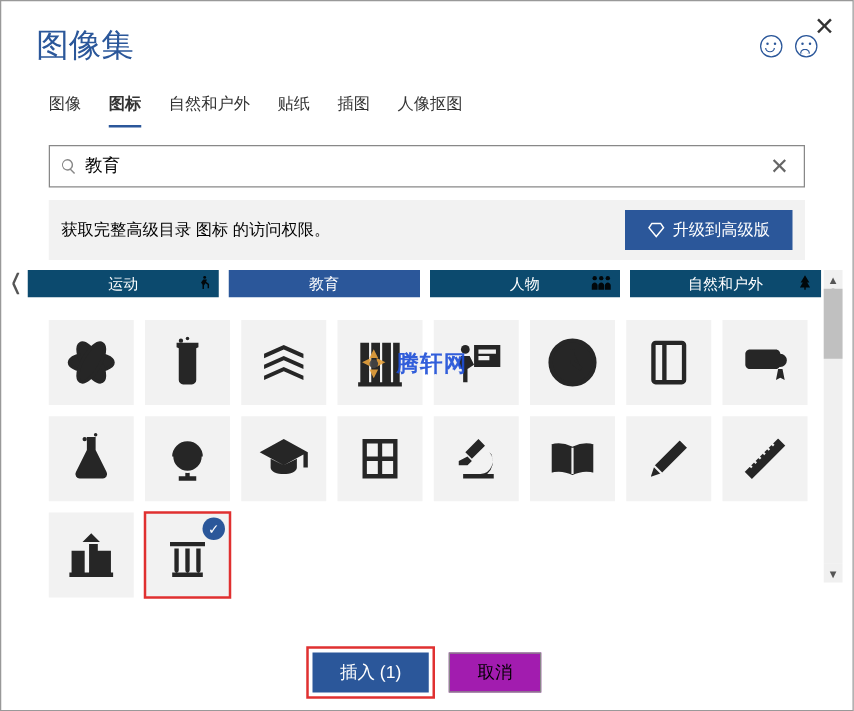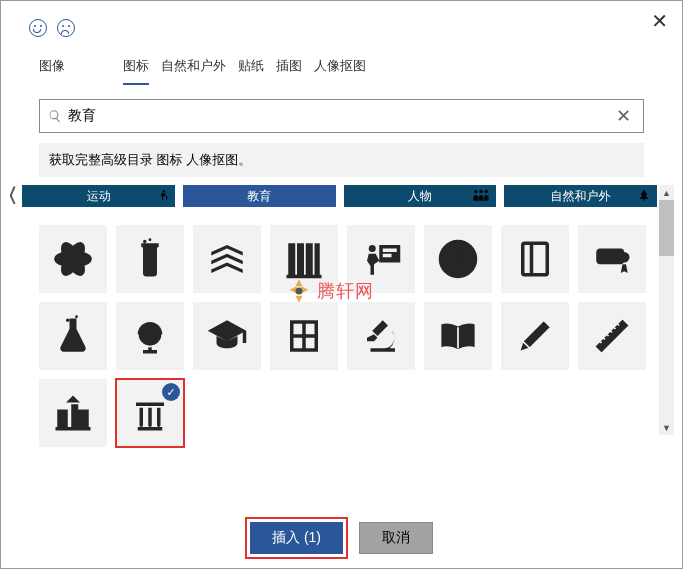--- a/index.html
+++ b/index.html
@@ -7,23 +7,23 @@
   .close { position: absolute; top: 8px; right: 14px; font-size: 20px; cursor: pointer; color: #333; }
   .header { padding: 18px 28px 8px 28px; display:flex; justify-content:space-between; align-items:center; }
   .title { font-size: 26px; color: #2b579a; font-weight: 400; }
   .faces { display:flex; gap:10px; }
   .face { width:18px; height:18px; border:1.5px solid #2b579a; border-radius:50%; position:relative; cursor:pointer; }
   .face::before, .face::after { content:''; position:absolute; background:#2b579a; }
   .face .eye { width:2px; height:2px; background:#2b579a; border-radius:50%; position:absolute; top:5px; }
   .face .eye.l{left:4px;} .face .eye.r{right:4px;}
   .face.happy .mouth { position:absolute; width:8px; height:4px; border:1.5px solid #2b579a; border-top:none; border-radius:0 0 8px 8px; bottom:3px; left:3px; }
   .face.sad .mouth { position:absolute; width:8px; height:4px; border:1.5px solid #2b579a; border-bottom:none; border-radius:8px 8px 0 0; bottom:2px; left:3px; }
-  .tabs { display:flex; gap:12px; padding: 12px 38px 0 38px; border-bottom:none; }
+  .tabs { display:flex; gap:22px; padding: 12px 38px 0 38px; border-bottom:none; }
   .tab { padding-bottom:8px; cursor:pointer; color:#333; }
-  .tab.active { border-bottom:2.5px solid #2b579a; font-weight:normal;margin-left:46px; }
+  .tab.active { border-bottom:2.5px solid #2b579a; font-weight:bold; }
   .search-row { padding: 14px 38px 0 38px; }
   .search { display:flex; align-items:center; border:1px solid #888; height:34px; padding:0 8px; }
   .search svg { width:14px; height:14px; fill:#888; margin-right:6px; }
   .search input { flex:1; border:none; outline:none; font-size:14px; }
   .search .clear { font-size:18px; color:#666; cursor:pointer; padding:0 4px; }
   .promo { margin:10px 38px 0 38px; background:#f2f2f2; display:flex; align-items:center; justify-content:space-between; padding:8px 10px; font-size:13px; }
   .upgrade-btn { background:#2b579a; color:#fff; padding:7px 18px; display:flex; align-items:center; gap:6px; cursor:pointer; font-size:13px; }
   .outer-row { display:flex; align-items:center; }
   .scroll-ar { font-size:22px; color:#555; cursor:pointer; padding:0 6px; user-select:none; transform:scaleY(2); }
   .cat-row { display:flex; gap:8px; flex:1; margin:6px 0 0 0; overflow:hidden; }
@@ -36,32 +36,33 @@
   .cell svg { width:42px; height:42px; fill:#262626; }
   .cell.selected { outline:2px solid #e03030; outline-offset:-1px; }
   .cell .check { position:absolute; top:4px; right:4px; width:18px; height:18px; background:#2b579a; border-radius:50%; display:flex; align-items:center; justify-content:center; }
   .cell .check::after { content:'✓'; color:#fff; font-size:11px; }
   .scrollbar { width:15px; margin-left:8px; margin-top:-22px; position:relative; display:flex; flex-direction:column; align-items:center; }
   .sb-btn { width:15px; height:15px; background:#f0f0f0; display:flex; align-items:center; justify-content:center; font-size:9px; color:#555; cursor:pointer; }
   .sb-track { flex:1; width:15px; background:#f0f0f0; position:relative; }
   .sb-thumb { width:15px; background:#c0c0c0; height:56px; position:absolute; top:0; }
   .watermark { position:absolute; top:276px; left:284px; display:flex; align-items:center; gap:4px; opacity:.9; pointer-events:none; }
   .watermark .logo { width:28px; height:28px; }
-  .watermark .txt { font-size:18px; font-weight:normal; color:#ef4444; letter-spacing:1px; }
+  .watermark .txt { font-size:18px; font-weight:bold; color:#1d4ed8; letter-spacing:1px; }
   .footer { position:absolute; bottom:14px; left:0; right:0; display:flex; justify-content:center; gap:16px; }
   .btn { height:32px; padding:0 22px; font-size:14px; cursor:pointer; display:flex; align-items:center; justify-content:center;text-align:right; }
   .btn.primary { background:#2b579a; color:#fff; border:none; outline:2px solid #e03030; outline-offset:3px; }
-  .btn.secondary { background:#a3a3a3; border:1px solid #888; }
+  .btn.secondary { background:#a21caf; border:1px solid #888; }
 </style>
 </head>
 <body>
 
 <div class="close">✕</div>
 
 <div class="header">
+  <div class="title">图像集</div>
   <div class="faces">
     <div class="face happy">
         <span class="eye l"></span>
         <span class="eye r"></span>
         <span class="mouth"></span>
       </div>
     <div class="face sad">
         <span class="eye l"></span>
         <span class="eye r"></span>
         <span class="mouth"></span>
@@ -82,21 +83,27 @@
   <div class="search">
     <svg viewBox="0 0 24 24">
         <path d="M10 2a8 8 0 015.3 13.9l5.4 5.4-1.4 1.4-5.4-5.4A8 8 0 1110 2zm0 2a6 6 0 100 12 6 6 0 000-12z"></path>
       </svg>
     <input value="教育" style="">
     <span class="clear">✕</span>
   </div>
 </div>
 
 <div class="promo">
-  <span>获取完整高级目录 图标 人像抠图。</span>
+  <span>获取完整高级目录 图标 的访问权限。</span>
+  <div class="upgrade-btn">
+    <svg width="14" height="14" viewBox="0 0 24 24" fill="none" stroke="#fff" stroke-width="2">
+        <path d="M6 3h12l4 6-10 12L2 9z"></path>
+      </svg>
+    <span>升级到高级版</span>
+  </div>
 </div>
 
 <div class="outer-row" style="padding:0 6px 0 2px; margin-top:2px;">
   <div class="scroll-ar">‹</div>
   <div class="cat-row">
     <div class="cat">
         <span>运动</span>
         <span class="deco"><svg width="14" height="14" viewBox="0 0 24 24" fill="#000">
             <circle cx="15" cy="5" r="2"></circle>
             <path d="M13 8l-3 4 2 3v6h2v-5l2-3 3 2v5h2v-6l-4-3 1-3z"></path>

